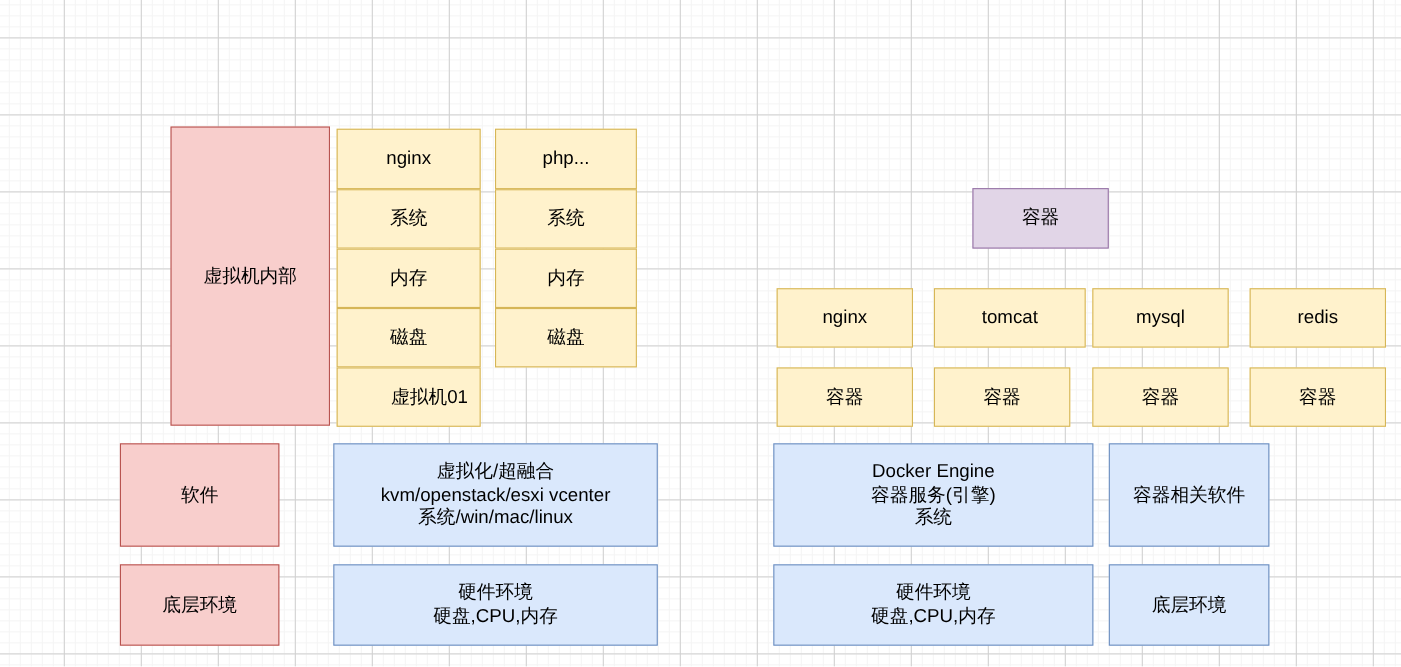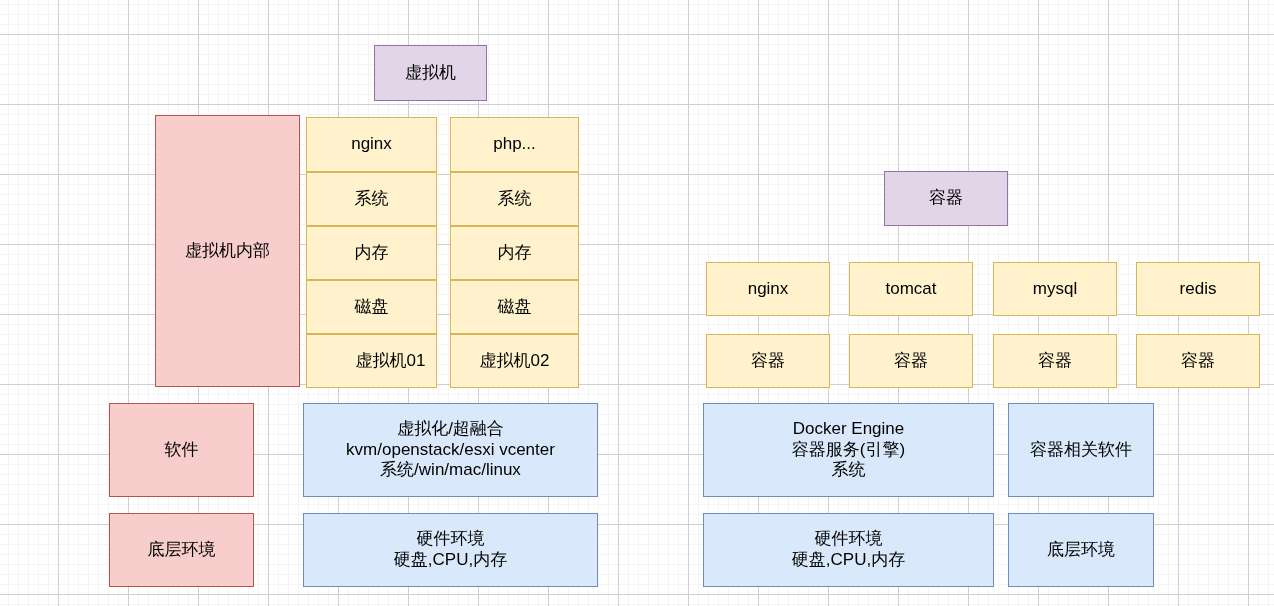--- a/index.html
+++ b/index.html
@@ -42,51 +42,49 @@
   .fill-yellow { background: #fff2cc; border-color: #d6b656; }
   .fill-blue   { background: #dae8fc; border-color: #6c8ebf; }
   .fill-purple { background: #e1d5e7; border-color: #9673a6; }
   .multiline { line-height: 1.22; }
 </style>
 </head>
 <body>
 
 <div id="canvas">
 
-  <div class="node fill-purple" style="left:374px; top:45px; width:113px; height:56px;">虚拟机</div>
 
   <div class="node fill-pink" style="left:109px; top:115px; width:145px; height:272px;margin-left:46px;">虚拟机内部</div>
 
   <div class="node fill-pink" style="left:109px; top:403px; width:145px; height:94px;">软件</div>
 
   <div class="node fill-pink" style="left:109px; top:513px; width:145px; height:74px;">底层环境</div>
 
   <div class="node fill-yellow" style="left:306px; top:117px; width:131px; height:55px;">nginx</div>
   <div class="node fill-yellow" style="left:306px; top:172px; width:131px; height:54px;">系统</div>
   <div class="node fill-yellow" style="left:306px; top:226px; width:131px; height:54px;">内存</div>
   <div class="node fill-yellow" style="left:306px; top:280px; width:131px; height:54px;">磁盘</div>
   <div class="node fill-yellow" style="left:306px; top:334px; width:131px; height:54px;padding-left:38px;">虚拟机01</div>
 
   <div class="node fill-yellow" style="left:450px; top:117px; width:129px; height:55px;">php...</div>
   <div class="node fill-yellow" style="left:450px; top:172px; width:129px; height:54px;">系统</div>
   <div class="node fill-yellow" style="left:450px; top:226px; width:129px; height:54px;">内存</div>
   <div class="node fill-yellow" style="left:450px; top:280px; width:129px; height:54px;">磁盘</div>
-  <div class="node fill-yellow" style="left:450px; top:334px; width:129px; height:54px;">虚拟机02</div>
 
   <div class="node fill-blue multiline" style="left:303px; top:403px; width:295px; height:94px;">虚拟化/超融合
 kvm/openstack/esxi vcenter
 系统/win/mac/linux</div>
 
   <div class="node fill-blue multiline" style="left:303px; top:513px; width:295px; height:74px;">硬件环境
 硬盘,CPU,内存</div>
 
   <div class="node fill-purple" style="left:884px; top:171px; width:124px; height:55px;">容器</div>
 
   <div class="node fill-yellow" style="left:706px; top:262px; width:124px; height:54px;">nginx</div>
-  <div class="node fill-yellow" style="left:849px; top:262px; width:124px; height:54px;">tomcat</div>
+  <div class="node fill-yellow" style="left:849px; top:262px; width:138px; height:54px;">tomcat</div>
   <div class="node fill-yellow" style="left:993px; top:262px; width:124px; height:54px;">mysql</div>
   <div class="node fill-yellow" style="left:1136px; top:262px; width:124px; height:54px;">redis</div>
 
   <div class="node fill-yellow" style="left:706px; top:334px; width:124px; height:54px;">容器</div>
   <div class="node fill-yellow" style="left:849px; top:334px; width:124px; height:54px;">容器</div>
   <div class="node fill-yellow" style="left:993px; top:334px; width:124px; height:54px;">容器</div>
   <div class="node fill-yellow" style="left:1136px; top:334px; width:124px; height:54px;">容器</div>
 
   <div class="node fill-blue multiline" style="left:703px; top:403px; width:291px; height:94px;">Docker Engine
 容器服务(引擎)

